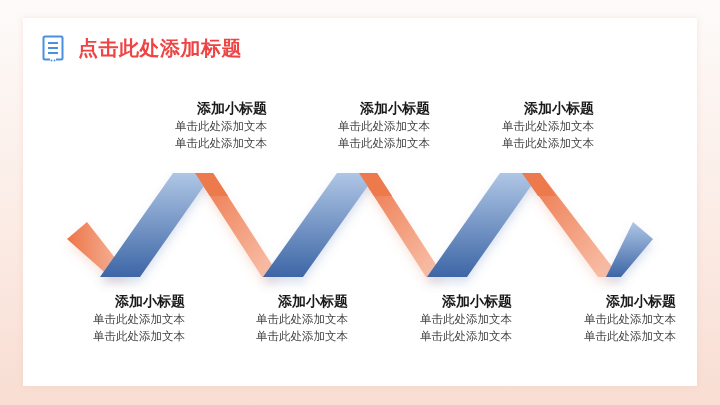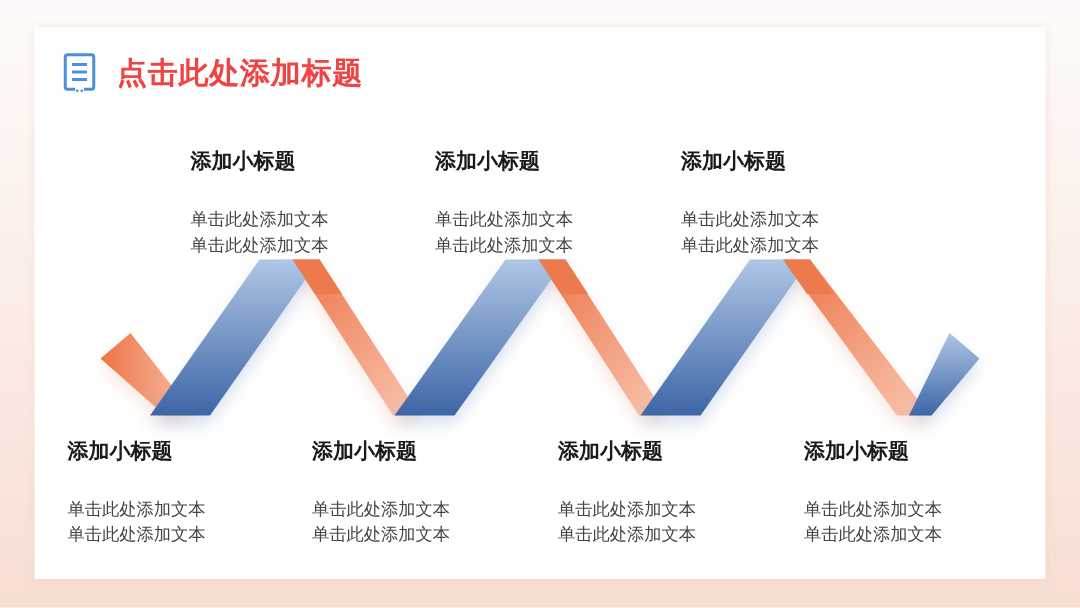--- a/index.html
+++ b/index.html
@@ -14,27 +14,27 @@
     box-shadow: 0 0 6px rgba(240, 190, 170, 0.35);
   }
   .header-icon { position: absolute; left: 42px; top: 35px; width: 22px; height: 27px; }
   .page-title {
     position: absolute; left: 78px; top: 33px;
     font-size: 20px; font-weight: bold; color: #ef4444; letter-spacing: 0.5px;
     line-height: 30px; white-space: nowrap;
   }
   .ribbon { position: absolute; left: 0; top: 0; width: 720px; height: 405px; }
   .item {
-    position: absolute; width: 140px; text-align: left;
+    position: absolute; width: 140px; text-align: right;
   }
   .item-title {
     font-size: 14px; font-weight: bold; color: #1a1a1a; line-height: 20px; white-space: nowrap;
   }
   .item-text {
-    margin-top: 20px; font-size: 11.5px; color: #444444; line-height: 17px; white-space: nowrap;
+    margin-top: 0; font-size: 11.5px; color: #444444; line-height: 17px; white-space: nowrap;
   }
 </style>
 </head>
 <body>
 
 <div class="card"></div>
 
 <svg class="header-icon" viewBox="0 0 22 27">
   <rect x="1.5" y="1.5" width="19" height="23" rx="1.5" fill="none" stroke="#4a8fe0" stroke-width="2"></rect>
   <line x1="6" y1="8" x2="16" y2="8" stroke="#4a8fe0" stroke-width="2"></line>

